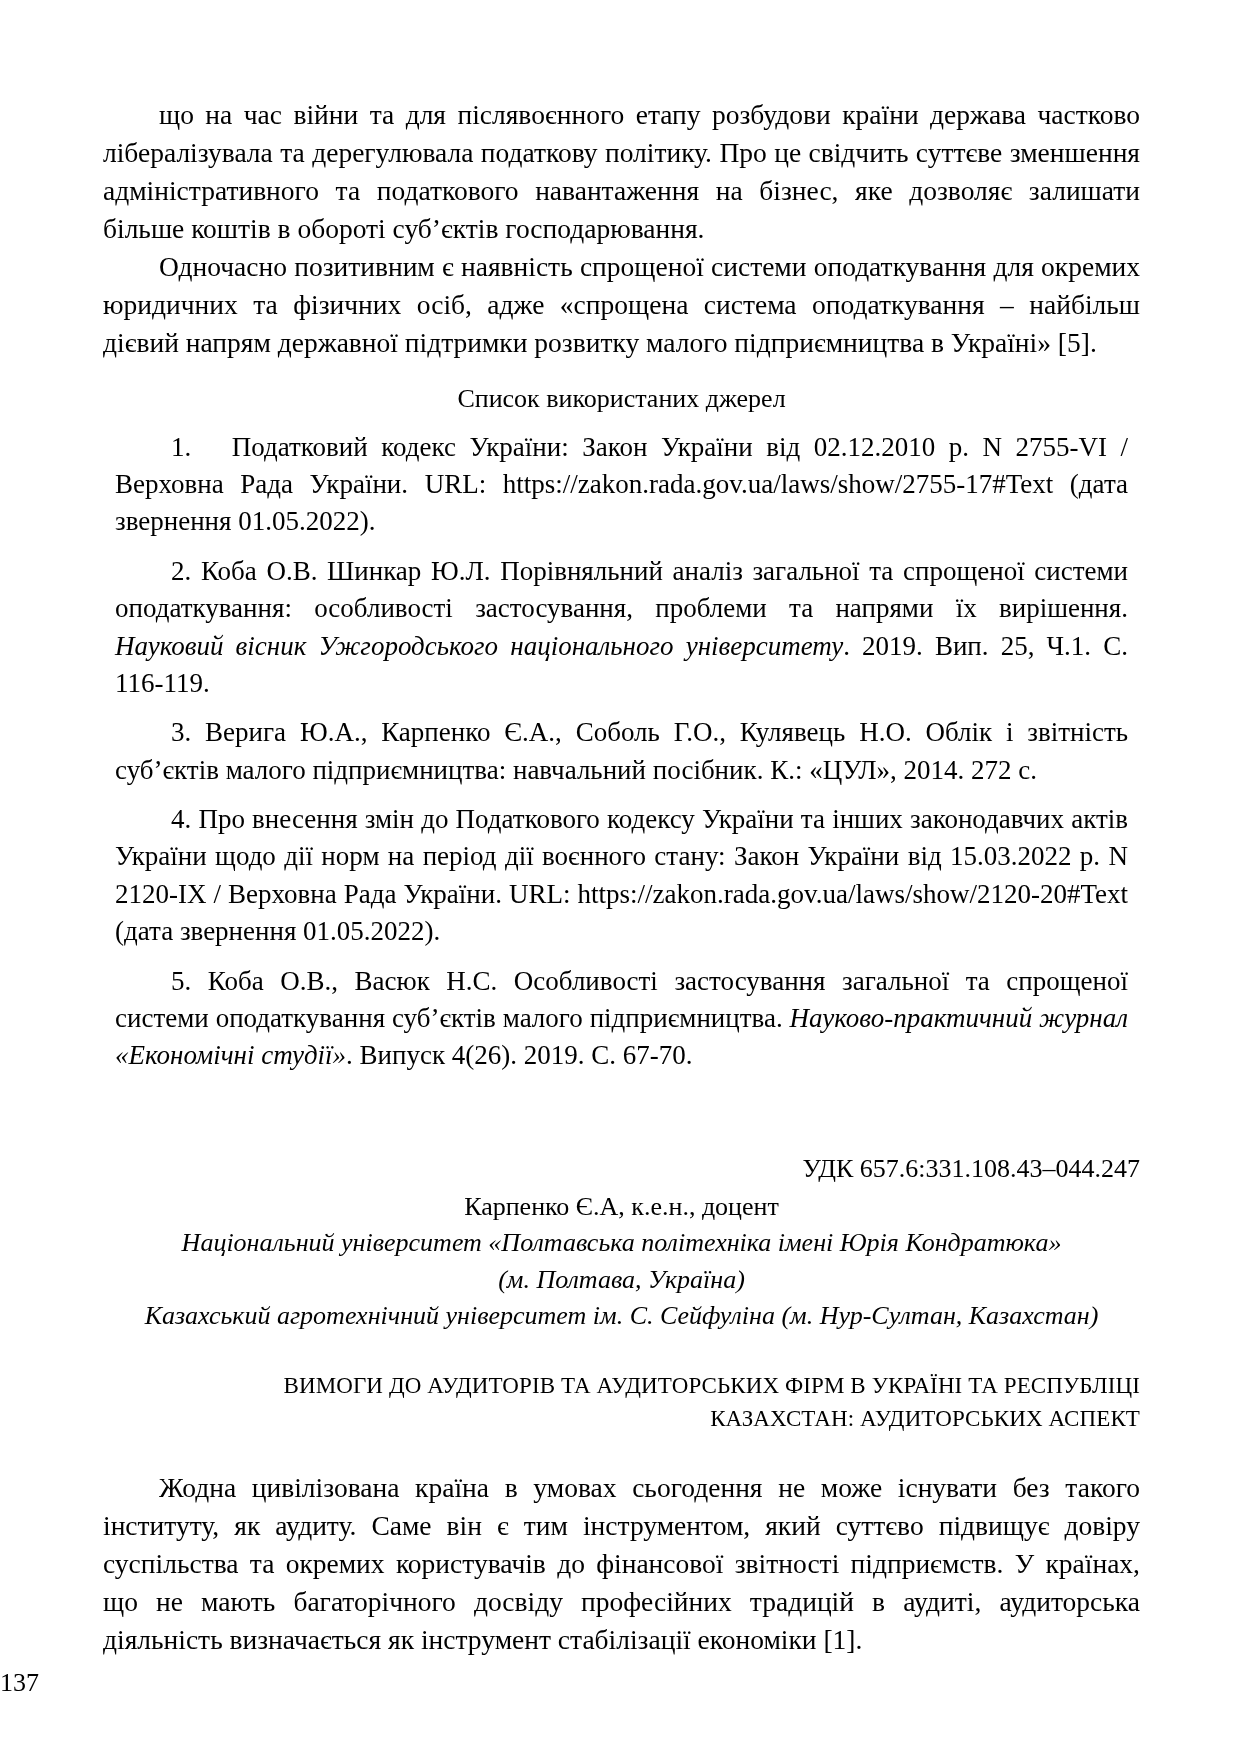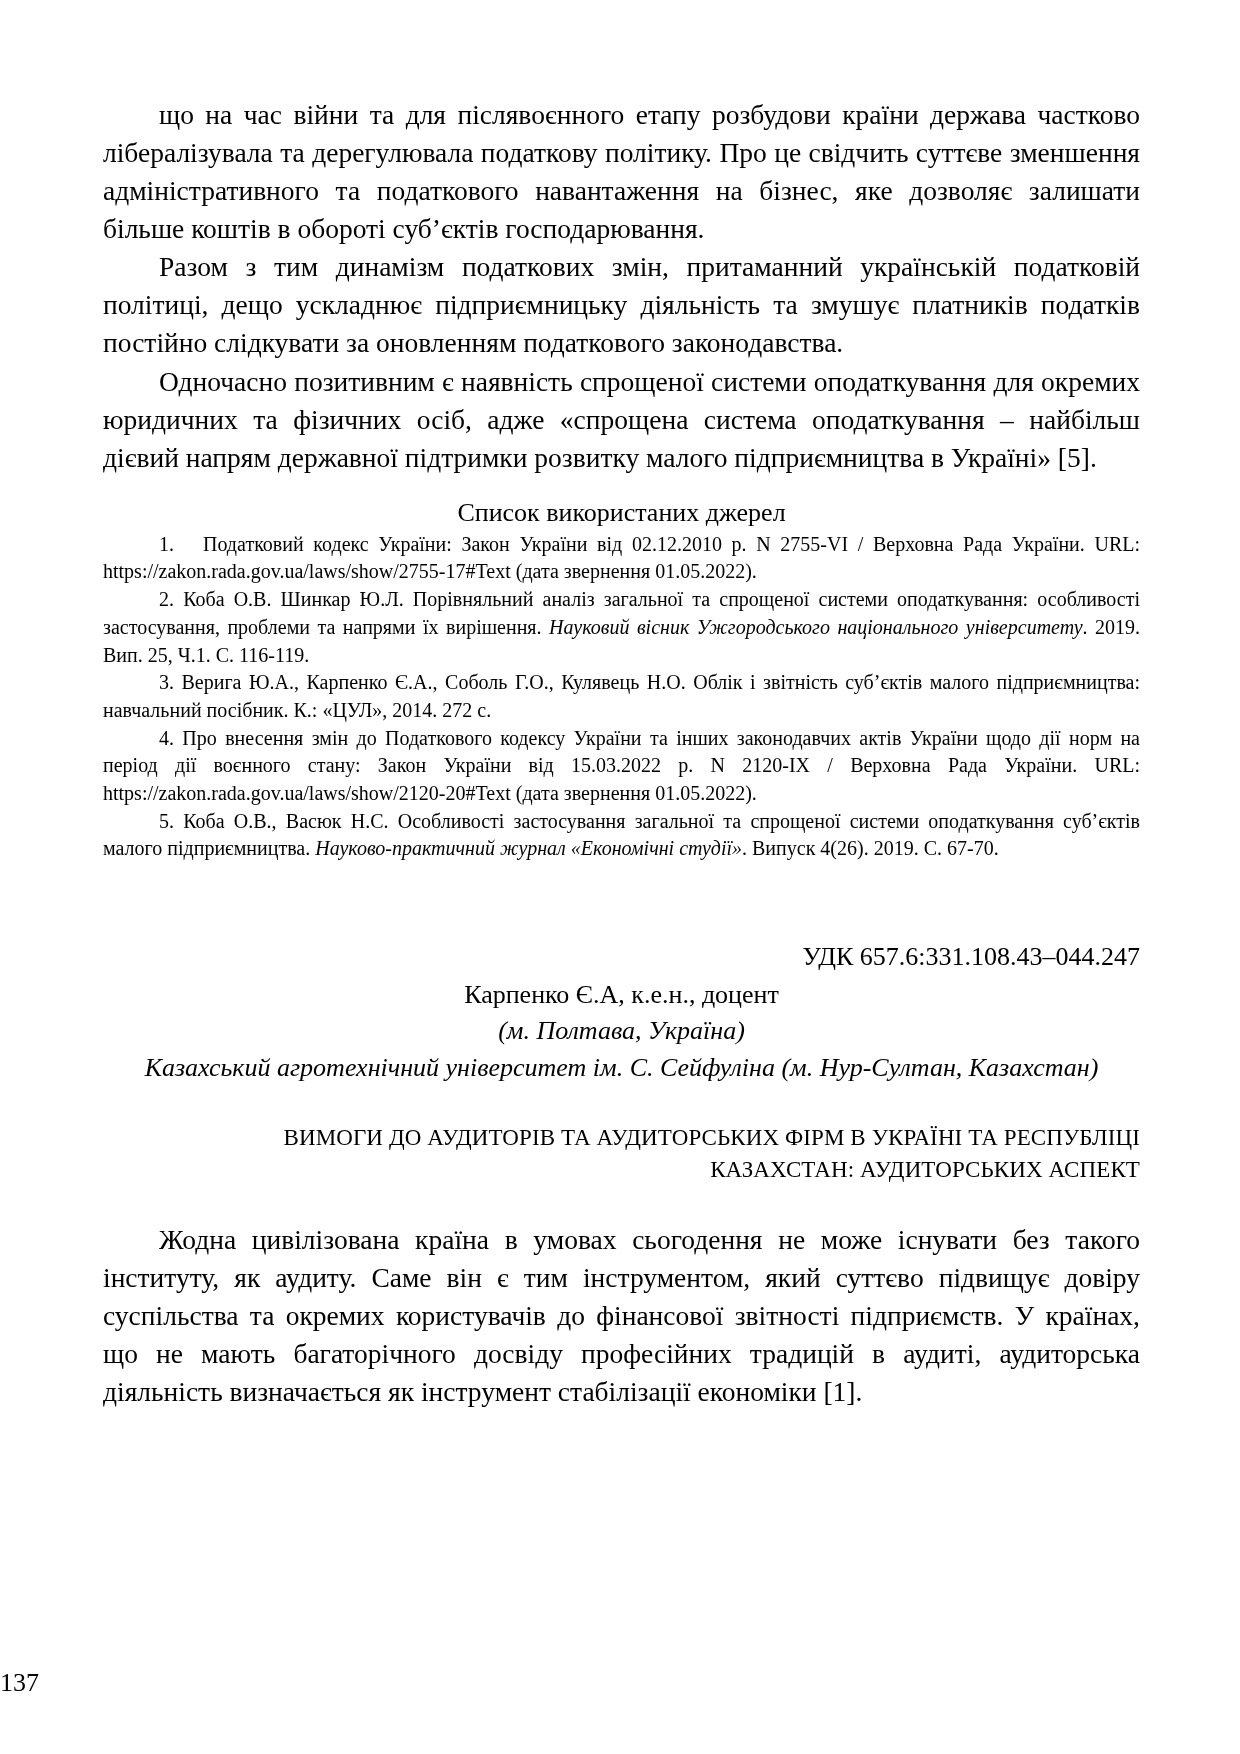--- a/index.html
+++ b/index.html
@@ -35,22 +35,22 @@
     hyphens: none;
   }
   .section-heading {
     margin: 18px 0 0 0;
     font-size: 26px;
     font-weight: normal;
     text-align: center;
     line-height: 1.385;
   }
   p.ref-item {
-    margin: 0;
-    font-size: 20px;
+    margin: 12px;
+    font-size: 27px;
     line-height: 1.385;
     text-align: justify;
     text-indent: 56px;
   }
   p.ref-item .it {
     font-style: italic;
   }
   .udk-block {
     margin-top: 76px;
     font-size: 26px;
@@ -89,39 +89,39 @@
     line-height: 1;
   }
 </style>
 </head>
 <body>
 
 <div class="page">
   <div class="content">
 
     <p class="body-par">що на час війни та для післявоєнного етапу розбудови країни держава частково лібералізувала та дерегулювала податкову політику. Про це свідчить суттєве зменшення адміністративного та податкового навантаження на бізнес, яке дозволяє залишати більше коштів в обороті суб’єктів господарювання.</p>
-    <p class="body-par">Разом з тим динамізм податкових змін, притаманний українській податковій політиці, дещо ускладнює підприємницьку діяльність та змушує платників податків постійно слідкувати за оновленням податкового законодавства.</p>
     <p class="body-par">Одночасно позитивним є наявність спрощеної системи оподаткування для окремих юридичних та фізичних осіб, адже «спрощена система оподаткування – найбільш дієвий напрям державної підтримки розвитку малого підприємництва в Україні» [5].</p>
 
     <div class="section-heading">Список використаних джерел</div>
 
     <p class="ref-item"><span>1.</span>&nbsp;&nbsp; <span>Податковий кодекс України: Закон України від 02.12.2010 р. N 2755-VI / Верховна Рада України. URL: https://zakon.rada.gov.ua/laws/show/2755-17#Text (дата звернення 01.05.2022).</span></p>
 
     <p class="ref-item"><span>2.</span> <span>Коба О.В. Шинкар Ю.Л. Порівняльний аналіз загальної та спрощеної системи оподаткування: особливості застосування, проблеми та напрями їх вирішення. </span><span class="it">Науковий вісник Ужгородського національного університету</span><span>. 2019. Вип. 25, Ч.1. С. 116-119.</span></p>
 
     <p class="ref-item"><span>3.</span> <span>Верига Ю.А., Карпенко Є.А., Соболь Г.О., Кулявець Н.О. Облік і звітність суб’єктів малого підприємництва: навчальний посібник. К.: «ЦУЛ», 2014. 272 с.</span></p>
 
     <p class="ref-item"><span>4.</span> <span>Про внесення змін до Податкового кодексу України та інших законодавчих актів України щодо дії норм на період дії воєнного стану: Закон України від 15.03.2022 р. N  2120-IX / Верховна Рада України. URL: https://zakon.rada.gov.ua/laws/show/2120-20#Text   (дата звернення 01.05.2022).</span></p>
 
     <p class="ref-item"><span>5.</span> <span>Коба О.В., Васюк Н.С. Особливості застосування загальної та спрощеної системи оподаткування суб’єктів малого підприємництва. </span><span class="it">Науково-практичний журнал «Економічні студії»</span><span>. Випуск 4(26). 2019. С. 67-70.</span></p>
 
     <div class="udk-block">УДК 657.6:331.108.43–044.247</div>
 
     <div class="author-block">
       <div class="author-name">Карпенко Є.А, к.е.н., доцент</div>
+      <div class="author-affil">Національний університет «Полтавська політехніка імені Юрія Кондратюка»</div>
       <div class="author-affil">(м. Полтава, Україна)</div>
       <div class="author-affil">Казахський агротехнічний університет ім. С. Сейфуліна  (м. Нур-Султан, Казахстан)</div>
     </div>
 
     <div class="paper-title">
       <div>ВИМОГИ ДО АУДИТОРІВ ТА АУДИТОРСЬКИХ ФІРМ В УКРАЇНІ ТА РЕСПУБЛІЦІ</div>
       <div>КАЗАХСТАН: АУДИТОРСЬКИХ АСПЕКТ</div>
     </div>
 
     <div class="intro-block">

